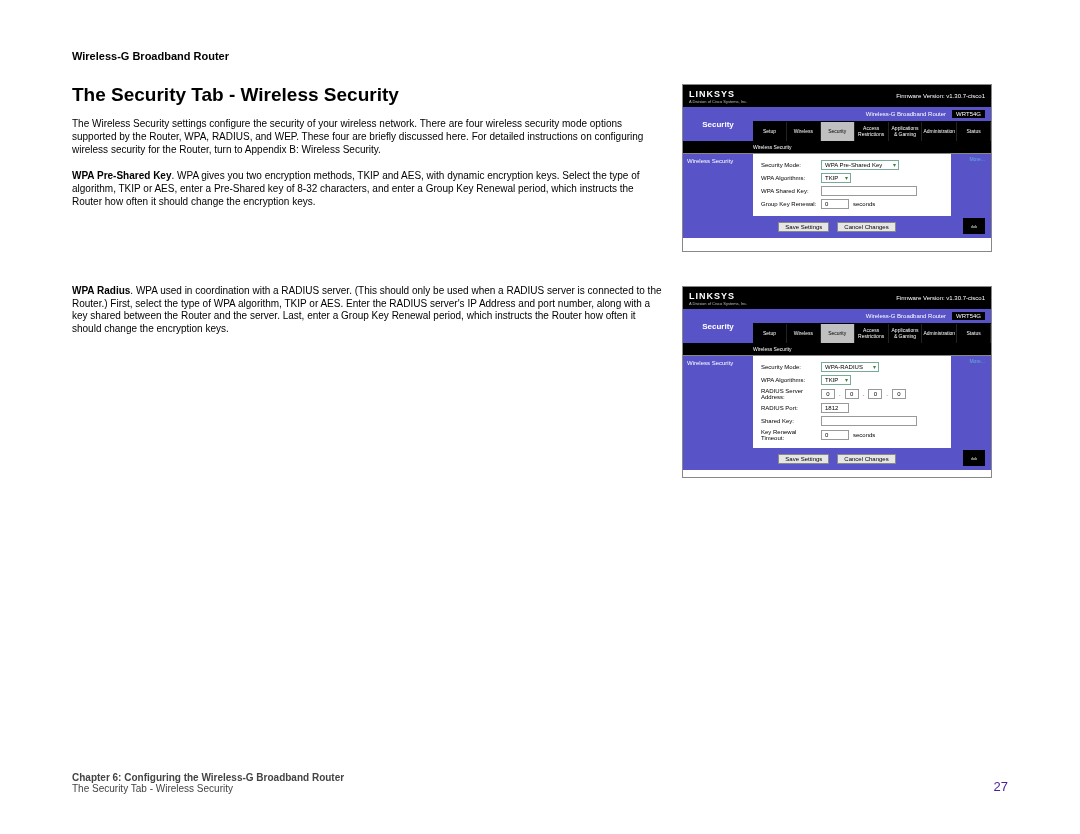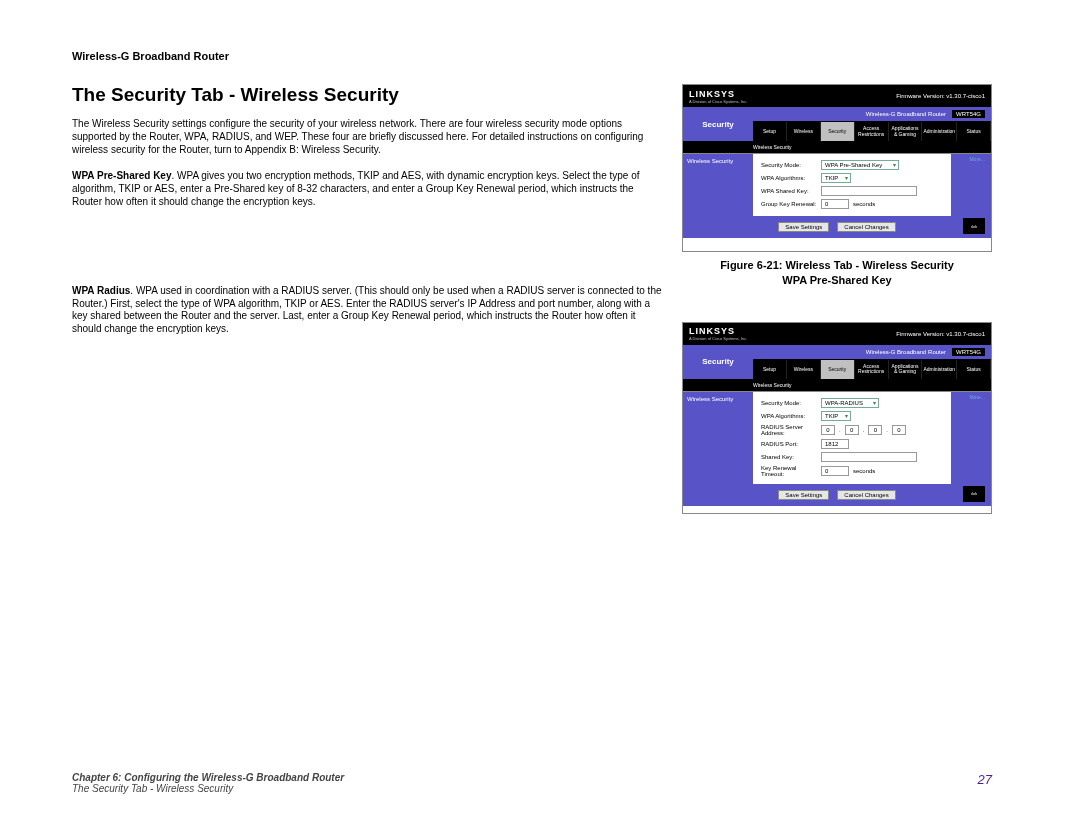--- a/index.html
+++ b/index.html
@@ -165,28 +165,27 @@
   }
   .cisco-logo{
     position:absolute;right:6px;bottom:4px;width:22px;height:16px;background:#000;
     display:flex;align-items:center;justify-content:center;color:#fff;font-size:4px;
   }
   .more-link{color:#6ad;font-size:5px;text-align:right;padding:2px 6px 0 0;}
   .body-more{width:40px;background:#5854c8;}
   
   .page-footer {
     position:absolute;
-    left:72px; right:88px;
+    left:72px; right:72px;
     bottom:40px;
     display:flex;
     justify-content:space-between;
-    align-items:flex-start;
+    align-items:flex-end;
     font-size:10px;
     color:#444;
-    font-style:italic;
   }
   .page-footer .chap{font-weight:bold;}
   .page-footer .sub{font-weight:normal;}
   .page-num{font-size:13px;color:#4c1d95;}
 </style>
 </head>
 <body>
 
 <div class="doc-header">Wireless-G Broadband Router</div>
 
@@ -261,24 +260,20 @@
           <div class="body-more">
             <div class="more-link">More...</div>
           </div>
         </div>
         <div class="shot-footer">
           <span class="btn">Save Settings</span>
           <span class="btn">Cancel Changes</span>
           <div class="cisco-logo">ılıılı</div>
         </div>
       </div>
-      <div class="fig-caption">
-        <span>Figure 6-21: Wireless Tab - Wireless Security</span><br>
-        <span>WPA Pre-Shared Key</span>
-      </div>
     </div>
 
     <div class="figure-block">
       <div class="shot big">
         <div class="shot-top">
           <div>
             <div class="brand">LINKSYS</div>
             <div class="brand-sub">A Division of Cisco Systems, Inc.</div>
           </div>
           <div>Firmware Version: v1.30.7-cisco1</div>

